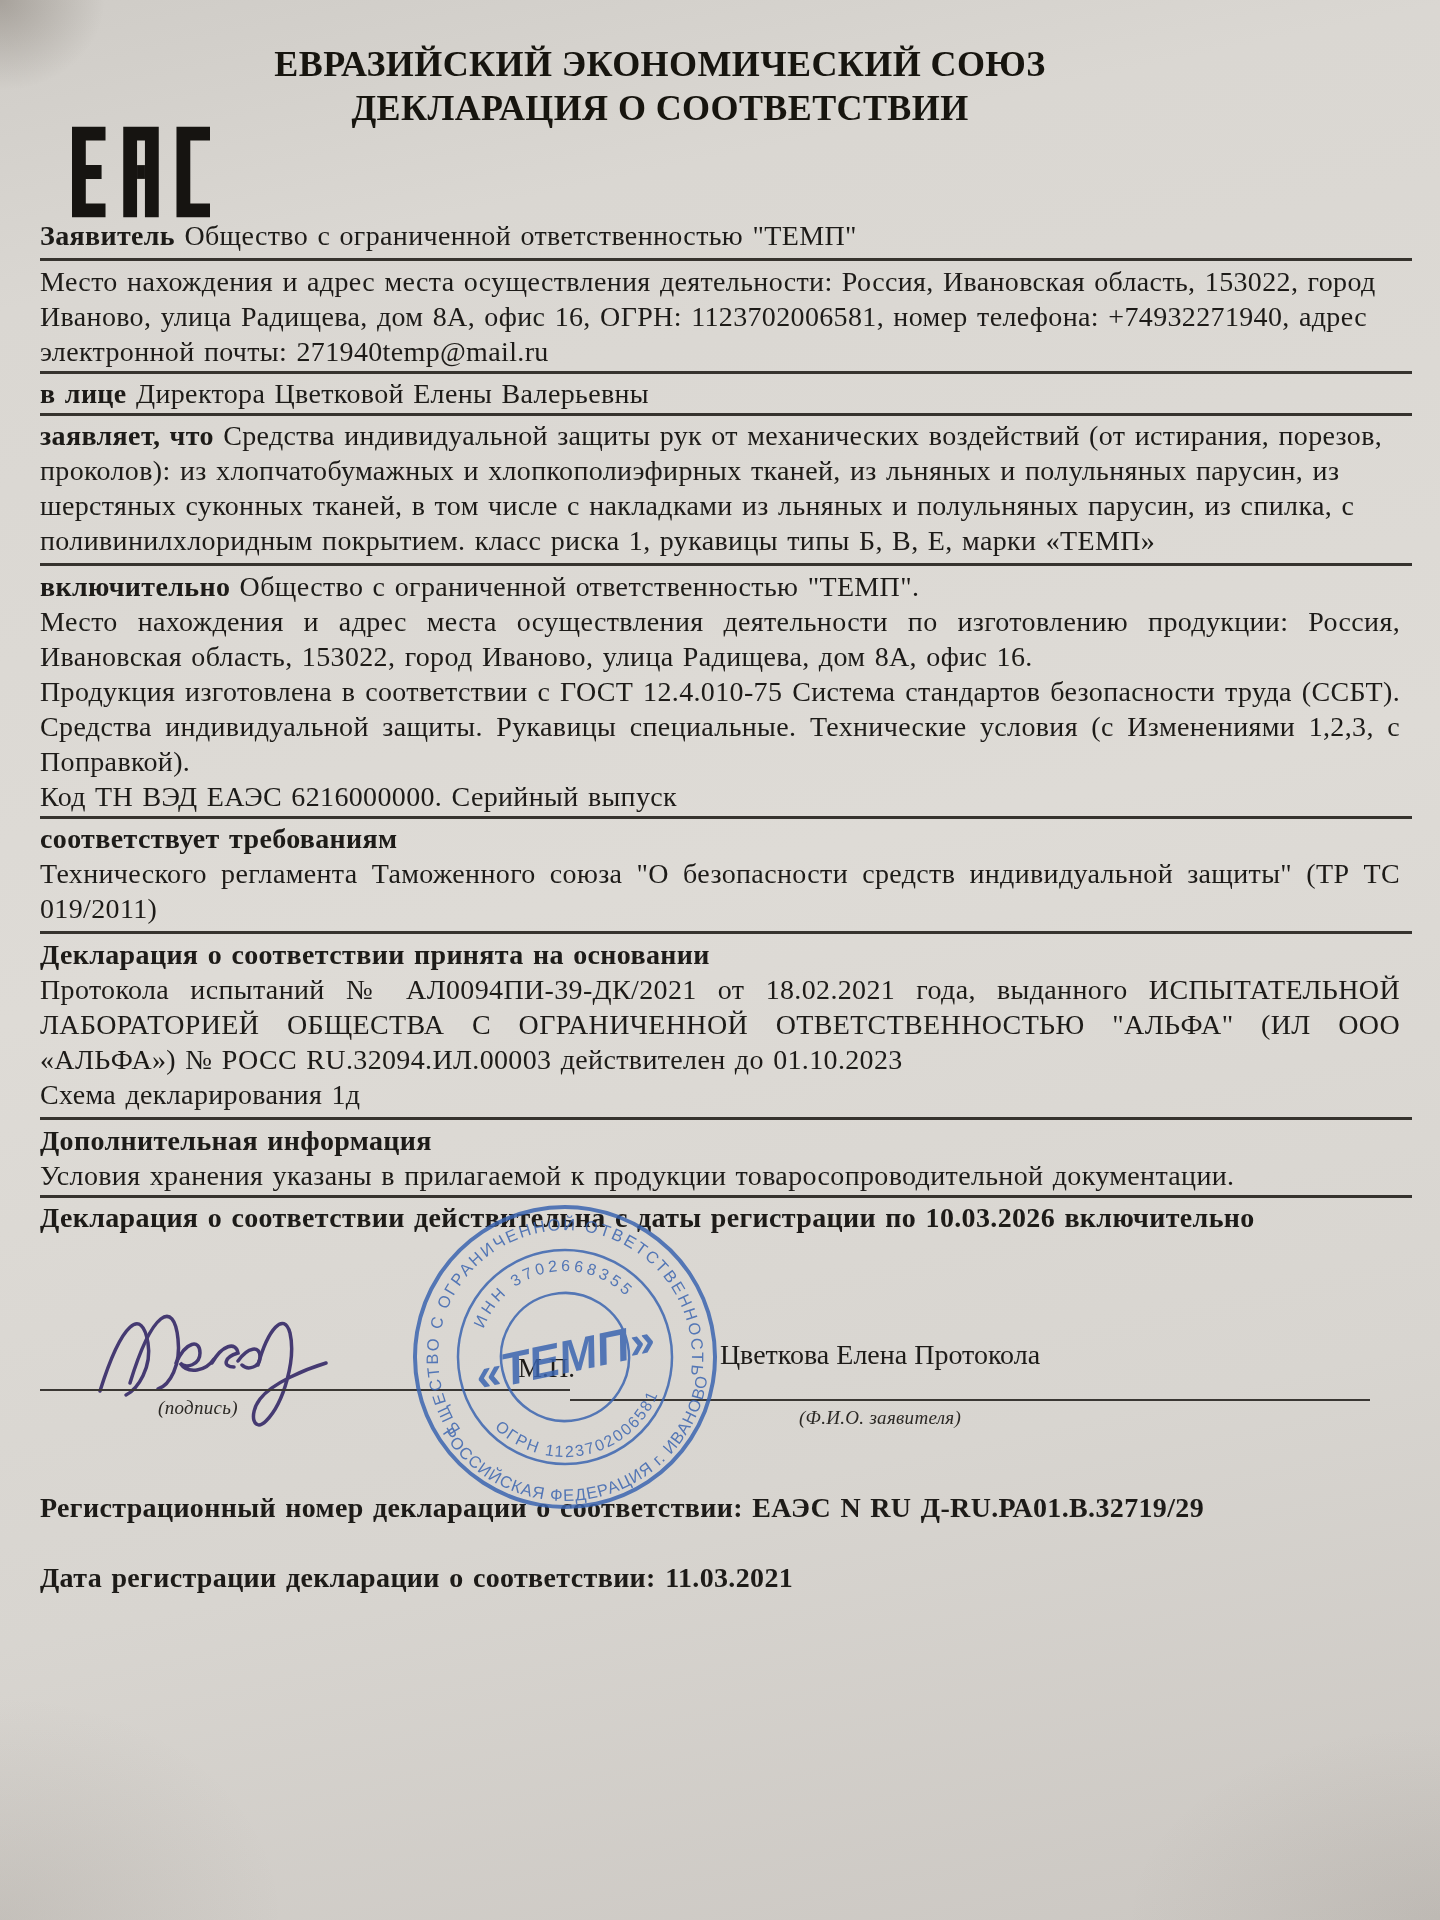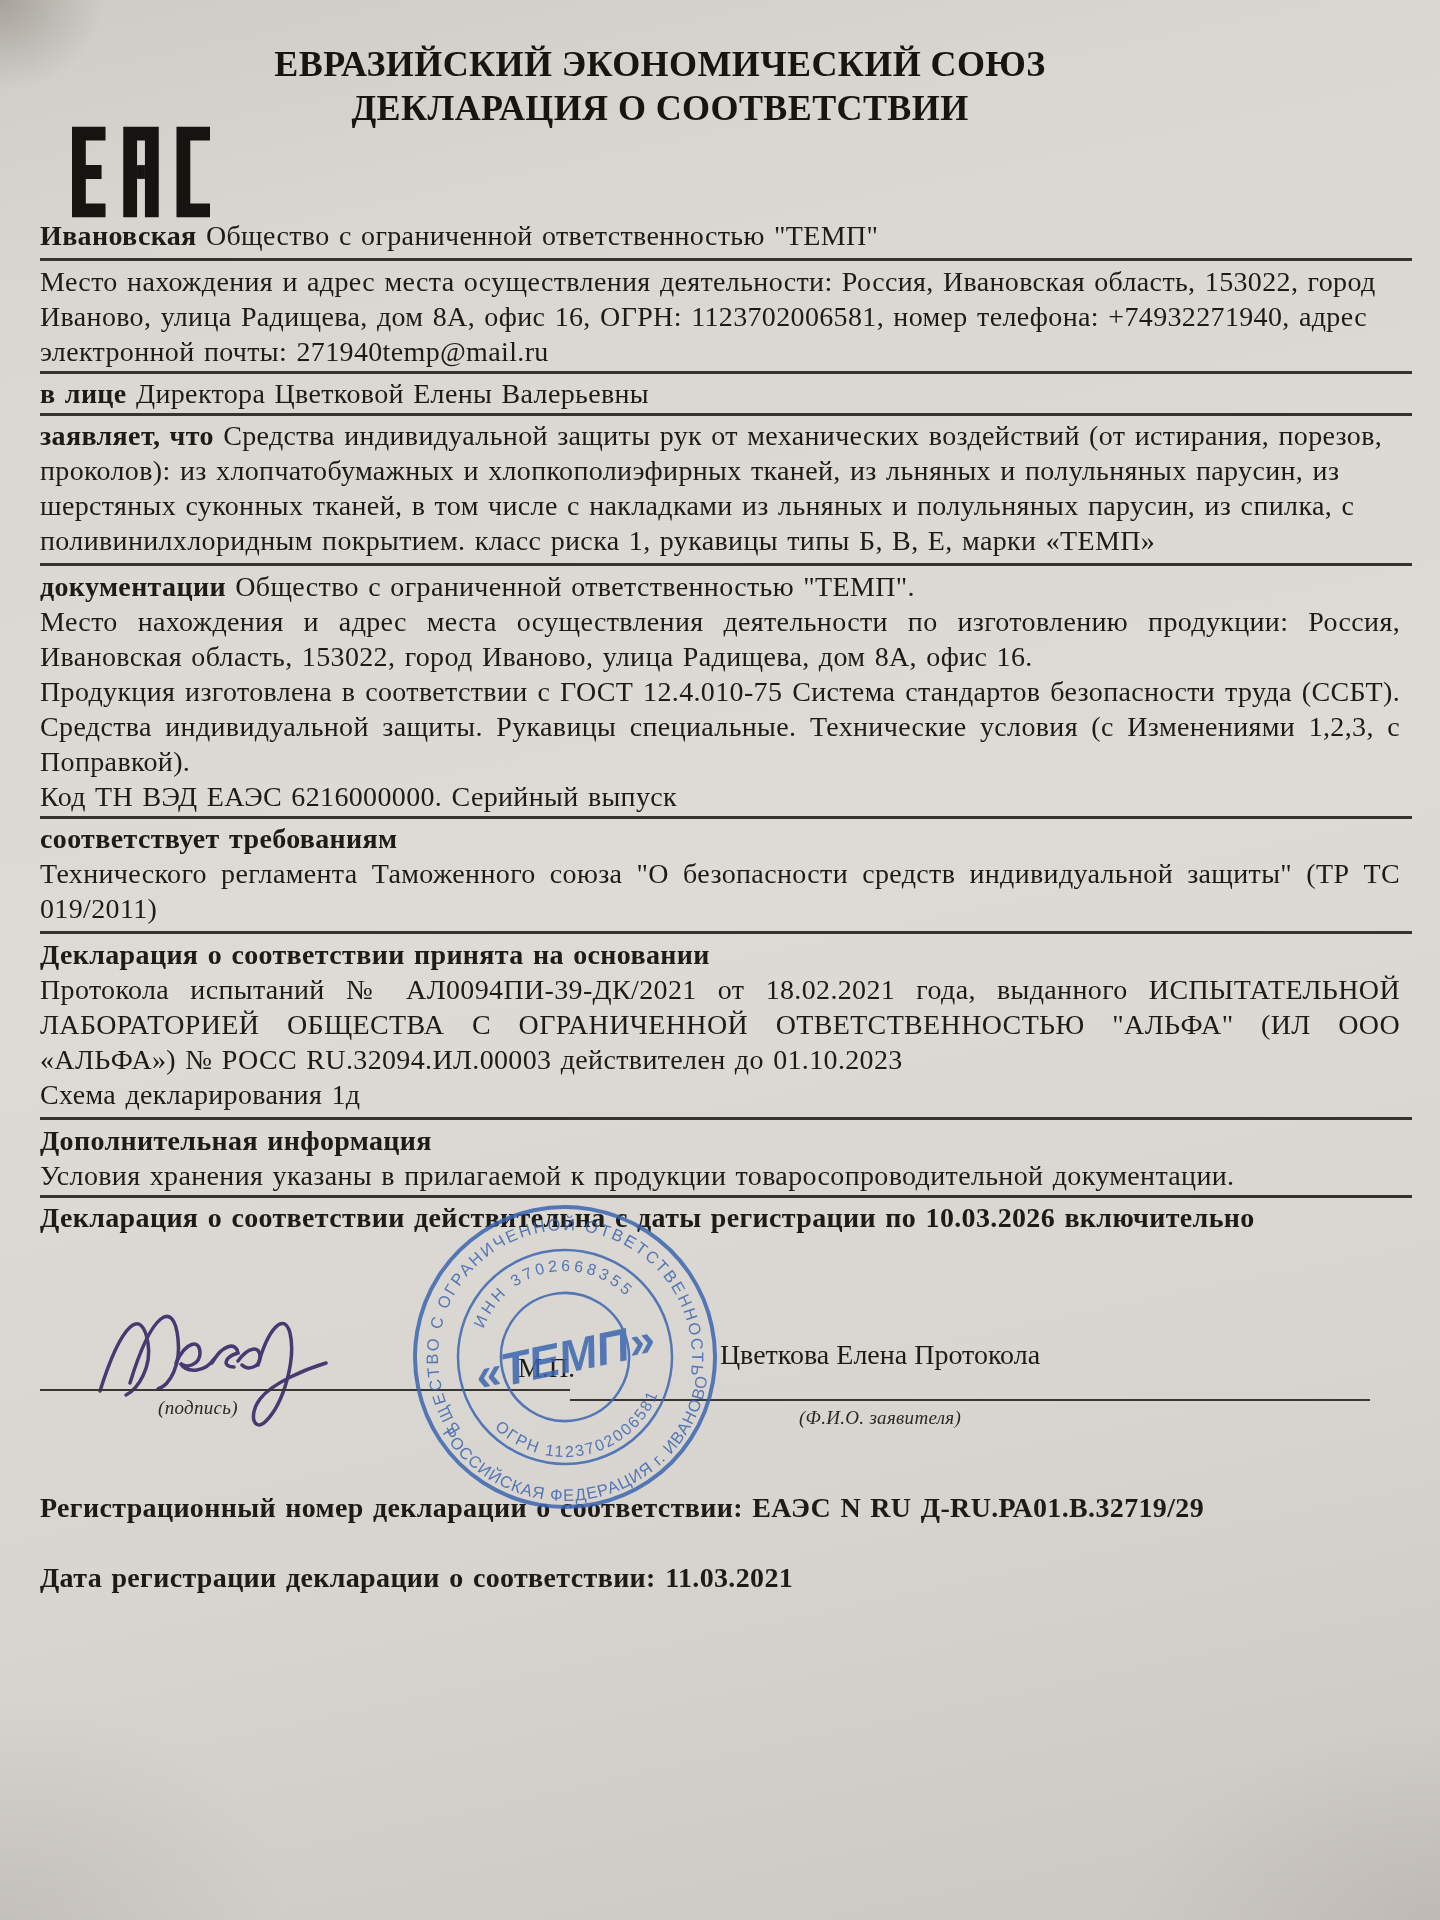--- a/index.html
+++ b/index.html
@@ -56,42 +56,42 @@
     </g>
   </svg>
 
   <div class="content">
     <div class="doc-title">
       <div>ЕВРАЗИЙСКИЙ ЭКОНОМИЧЕСКИЙ СОЮЗ</div>
       <div>ДЕКЛАРАЦИЯ О СООТВЕТСТВИИ</div>
     </div>
 
     <p class="mt88">
-      <span class="b">Ивановская</span>
+      <span class="b">Заявитель</span>
       <span>Общество с ограниченной ответственностью "ТЕМП"</span>
     </p>
     <div class="rule"></div>
 
     <p class="w1360">Место нахождения и адрес места осуществления деятельности: Россия, Ивановская область, 153022, город Иваново, улица Радищева, дом 8А, офис 16, ОГРН: 1123702006581, номер телефона: +74932271940, адрес электронной почты: 271940temp@mail.ru</p>
     <div class="rule tight"></div>
 
     <p>
       <span class="b">в лице</span>
       <span>Директора Цветковой Елены Валерьевны</span>
     </p>
     <div class="rule tight"></div>
 
     <p class="w1360">
       <span class="b">заявляет, что</span>
       <span>Средства индивидуальной защиты рук от механических воздействий (от истирания, порезов, проколов): из хлопчатобумажных и хлопкополиэфирных тканей, из льняных и полульняных парусин, из шерстяных суконных тканей, в том числе с накладками из льняных и полульняных парусин, из спилка, с поливинилхлоридным покрытием. класс риска 1, рукавицы типы Б, В, Е, марки «ТЕМП»</span>
     </p>
     <div class="rule"></div>
 
     <p>
-      <span class="b">документации</span>
+      <span class="b">включительно</span>
       <span>Общество с ограниченной ответственностью "ТЕМП".</span>
     </p>
     <p class="w1360 just">Место нахождения и адрес места осуществления деятельности по изготовлению продукции: Россия, Ивановская область, 153022, город Иваново, улица Радищева, дом 8А, офис 16.</p>
     <p class="w1360 just">Продукция изготовлена в соответствии с ГОСТ 12.4.010-75 Система стандартов безопасности труда (ССБТ). Средства индивидуальной защиты. Рукавицы специальные. Технические условия (с Изменениями 1,2,3, с Поправкой).</p>
     <p>Код ТН ВЭД ЕАЭС 6216000000. Серийный выпуск</p>
     <div class="rule tight"></div>
 
     <p class="b">соответствует требованиям</p>
     <p class="w1360 just">Технического регламента Таможенного союза "О безопасности средств индивидуальной защиты" (ТР ТС 019/2011)</p>
     <div class="rule"></div>

